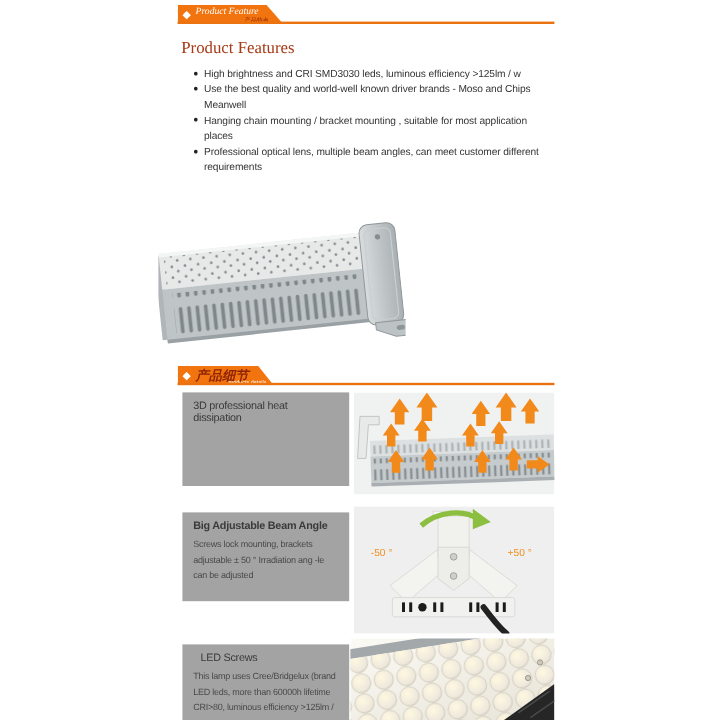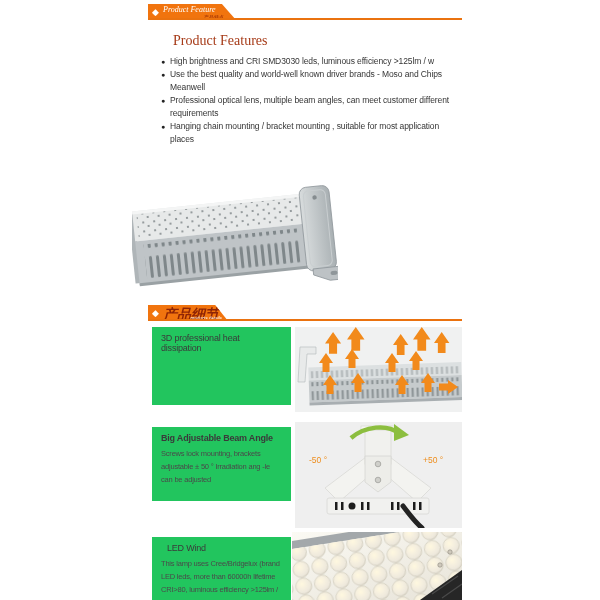--- a/index.html
+++ b/index.html
@@ -6,34 +6,34 @@
   .page{position:relative;width:600px;height:600px;background:#ffffff;overflow:hidden;
         font-family:"Liberation Sans",sans-serif;}
 
   
   .ribbon{position:absolute;background:#F1740E;height:16px;
           clip-path:polygon(0 0,84% 0,100% 100%,0 100%);}
   .ribbon .dia{position:absolute;left:4px;top:1px;font-size:9px;color:#ffffff;line-height:14px;}
   .ribbon .rtitle{position:absolute;left:15px;top:1px;font-size:8px;color:#ffffff;
                   font-style:italic;font-family:"Liberation Serif",serif;white-space:nowrap;}
   .ribbon .rsub{position:absolute;right:12px;bottom:0px;font-size:5px;color:#8E2405;white-space:nowrap;}
-  .ribbon2 .rtitle{color:#8E2405;font-weight:bold;font-style:italic;font-size:14px;text-align:right;}
+  .ribbon2 .rtitle{color:#8E2405;font-weight:bold;font-style:italic;font-size:11px;text-align:right;}
   .ribbon2 .rsub{color:#ffffff;font-size:4.5px;right:6px;}
   .rule{position:absolute;height:2px;background:#EA720F;}
 
   
-  .heading{position:absolute;left:173px;top:33px;font-family:"Liberation Serif",serif;
+  .heading{position:absolute;left:151px;top:33px;font-family:"Liberation Serif",serif;
            font-size:14px;color:#A63A17;}
   .feat-list{position:absolute;left:162px;top:55px;width:292px;margin:0;padding:0;list-style:none;}
   .feat-list li{position:relative;font-size:8.5px;line-height:13px;color:#353535;
                 padding-left:8px;letter-spacing:-0.1px;}
   .feat-list li::before{content:"●";position:absolute;left:-1px;top:0;font-size:7px;color:#222;}
 
   
-  .panel{position:absolute;left:152px;width:139px;background:#22c55e;
+  .panel{position:absolute;left:152px;width:139px;background:#a3a3a3;
          padding:6px 9px 20px 9px;box-sizing:border-box;}
   .panel .ptitle{font-size:9px;color:#3A3A3A;margin:0 0 4px 0;letter-spacing:-0.2px;}
   .panel .pbody{font-size:7.5px;line-height:13px;color:#4A4A4A;letter-spacing:-0.2px;}
   .panel.centered .ptitle{font-weight:bold;}
 
   .img{position:absolute;}
   svg text{font-family:"Liberation Sans",sans-serif;}
 </style>
 </head>
 <body>
@@ -44,22 +44,22 @@
     <span class="dia">◆</span>
     <span class="rtitle">Product Feature</span>
     <span class="rsub">产品特点</span>
   </div>
   <div class="rule" style="left:148px;top:18px;width:314px;"></div>
 
   <div class="heading">Product Features</div>
   <ul class="feat-list">
     <li>High brightness and CRI SMD3030 leds, luminous efficiency &gt;125lm / w</li>
     <li>Use the best quality and world-well known driver brands  - Moso and Chips Meanwell</li>
+    <li>Hanging chain mounting / bracket mounting , suitable for most application places</li>
     <li>Professional optical  lens, multiple beam angles, can meet customer different requirements</li>
-    <li>Hanging chain mounting / bracket mounting , suitable for most application places</li>
   </ul>
 
   <svg class="img" style="left:132px;top:183px;" width="206" height="122" viewBox="0 0 206 122">
     <defs>
       <pattern id="slots" width="7" height="30" patternUnits="userSpaceOnUse">
         <rect x="2" y="4" width="3" height="22" rx="1.5" fill="#7F878A"></rect>
       </pattern>
       <pattern id="dots" width="11" height="9" patternUnits="userSpaceOnUse">
         <circle cx="3" cy="3" r="1.1" fill="#70787B"></circle>
         <circle cx="8" cy="7" r="1.1" fill="#70787B"></circle>
@@ -159,21 +159,21 @@
     <path d="M108,84 C114,92 120,100 127,106" stroke="#222222" stroke-width="5" stroke-linecap="round" fill="none"></path>
     <g>
       <path d="M56,16 C70,4 92,2 104,11" stroke="#8CBE3F" stroke-width="4.5" fill="none"></path>
       <polygon points="99,2 114,13 99,19" fill="#8CBE3F"></polygon>
     </g>
     <text x="14" y="41" font-size="8.5" fill="#EE8E1E">-50 °</text>
     <text x="128" y="41" font-size="8.5" fill="#EE8E1E">+50 °</text>
   </svg>
 
   <div class="panel" style="top:537px;height:80px;">
-    <div class="ptitle" style="padding-left:6px;">LED Wind</div>
+    <div class="ptitle" style="padding-left:6px;">LED Screws</div>
     <div class="pbody">This lamp uses Cree/Bridgelux (brand LED leds, more than 60000h lifetime CRI&gt;80,  luminous efficiency &gt;125lm / w</div>
   </div>
   <svg class="img" style="left:292px;top:532px;" width="170" height="68" viewBox="0 0 170 68">
     <defs>
       <linearGradient id="ledbg" x1="0" y1="0" x2="1" y2="1">
         <stop offset="0" stop-color="#FBFAF4"></stop>
           <stop offset="1" stop-color="#E7E3D8"></stop>
       </linearGradient>
       <radialGradient id="lg" cx="40%" cy="35%" r="70%">
         <stop offset="0" stop-color="#FFF8DF"></stop>

